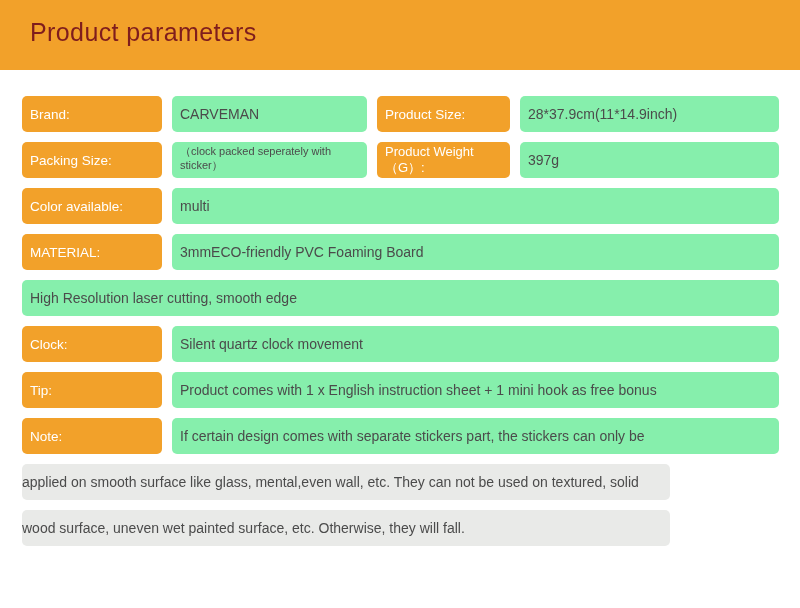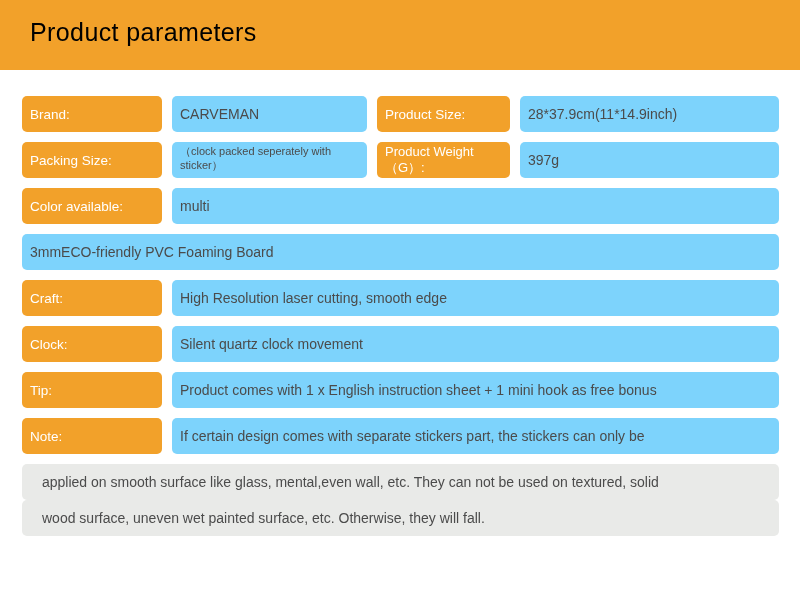--- a/index.html
+++ b/index.html
@@ -26,21 +26,21 @@
     top: 0;
     width: 800px;
     height: 70px;
     background: #f2a12a;
   }
   .header-title {
     position: absolute;
     left: 30px;
     top: 18px;
     font-size: 25px;
-    color: #000000;
+    color: #7f1d1d;
     letter-spacing: 0.4px;
     font-weight: 400;
     white-space: nowrap;
   }
   
   .table {
     position: absolute;
     left: 22px;
     top: 96px;
     width: 757px;
@@ -64,21 +64,21 @@
     color: #ffffff;
     font-size: 13.5px;
     width: 140px;
     flex: 0 0 140px;
     margin-right: 10px;
   }
   .label.small {
     font-size: 13px;
   }
   .value {
-    background: #7dd3fc;
+    background: #86efac;
     color: #4b4b4b;
     font-size: 14px;
     flex: 1 1 auto;
     line-height: 1.15;
   }
   .value.small {
     font-size: 11px;
     line-height: 1.25;
   }
   .value.mid {
@@ -94,24 +94,24 @@
     flex: 1 1 auto;
   }
   .full {
     background: #e9eae8;
     color: #4b4b4b;
     font-size: 14px;
     border-radius: 5px;
     height: 36px;
     display: flex;
     align-items: center;
-    padding: 0 20px;
+    padding: 0 0;
     box-sizing: border-box;
-    width: 757px;
-    margin-bottom: 0;
+    width: 648px;
+    margin-bottom: 10px;
   }
   .note-cont {
     margin-left: 0;
   }
   .two-line {
     display: block;
     padding-top: 3px;
   }
   .two-line span {
     display: block;
@@ -143,25 +143,25 @@
       <div class="cell label mid2 small">Product Weight（G）:</div>
       <div class="cell value last">397g</div>
     </div>
 
     <div class="row">
       <div class="cell label">Color available:</div>
       <div class="cell value">multi</div>
     </div>
 
     <div class="row">
+      <div class="cell label">MATERIAL:</div>
       <div class="cell value">3mmECO-friendly PVC Foaming Board</div>
     </div>
 
     <div class="row">
-      <div class="cell label">Craft:</div>
       <div class="cell value">High Resolution laser cutting, smooth edge</div>
     </div>
 
     <div class="row">
       <div class="cell label">Clock:</div>
       <div class="cell value">Silent quartz clock movement</div>
     </div>
 
     <div class="row">
       <div class="cell label">Tip:</div>

